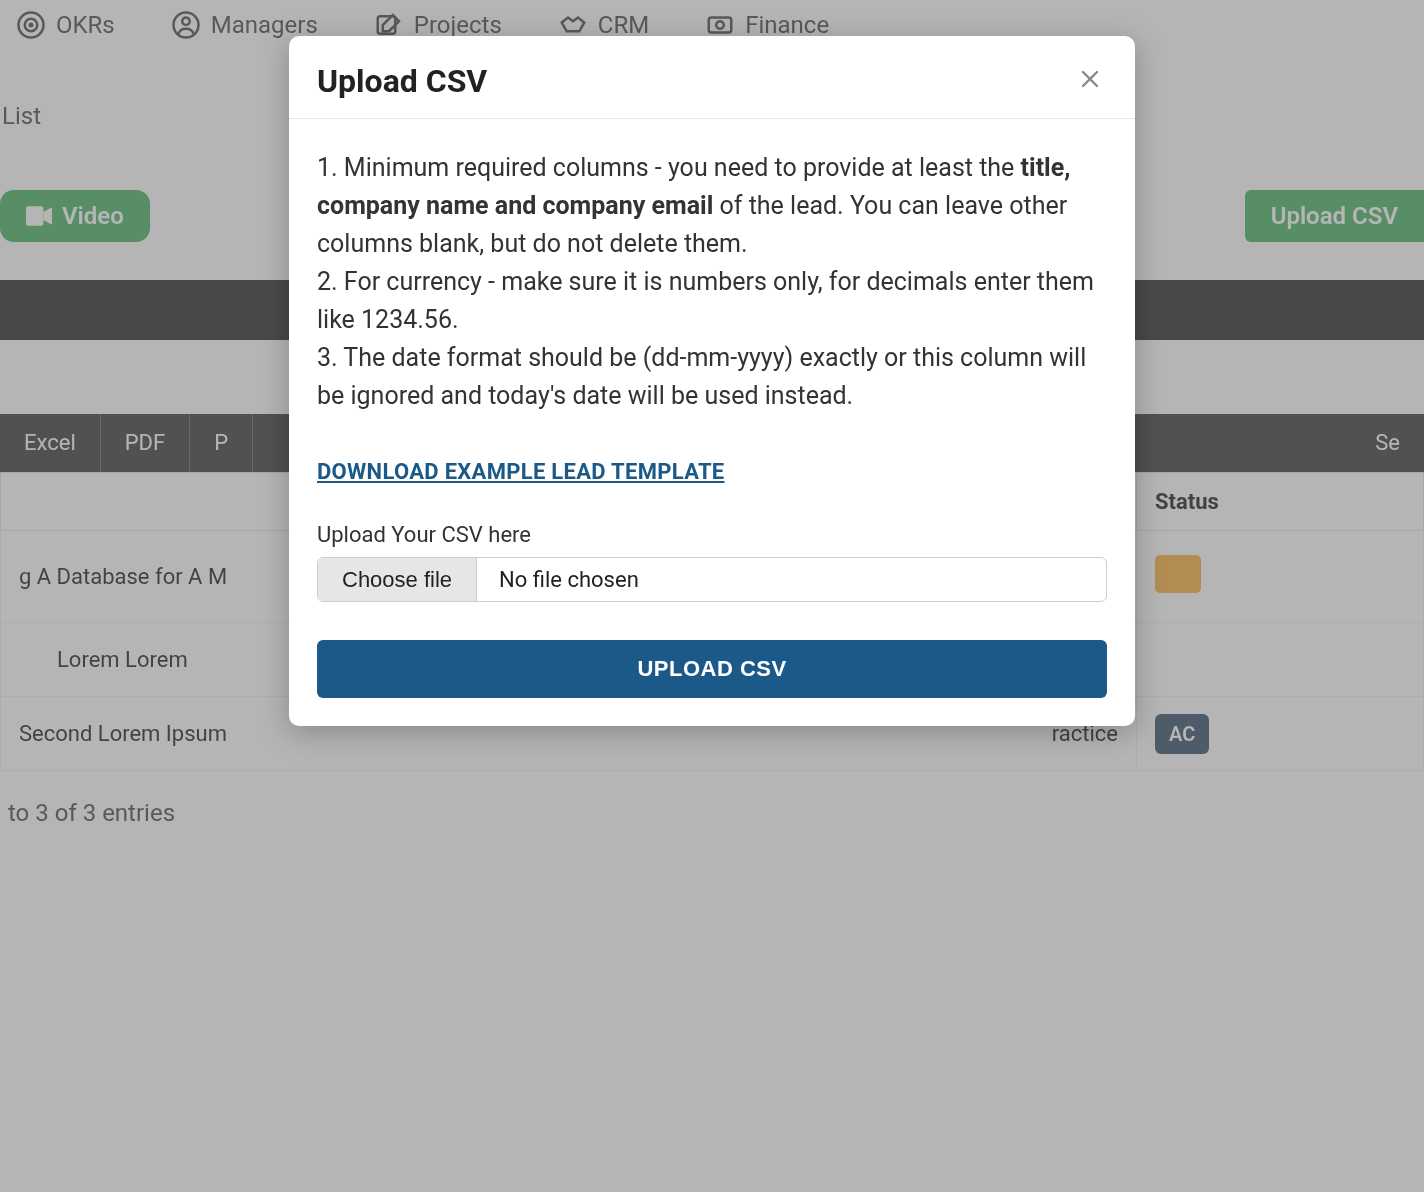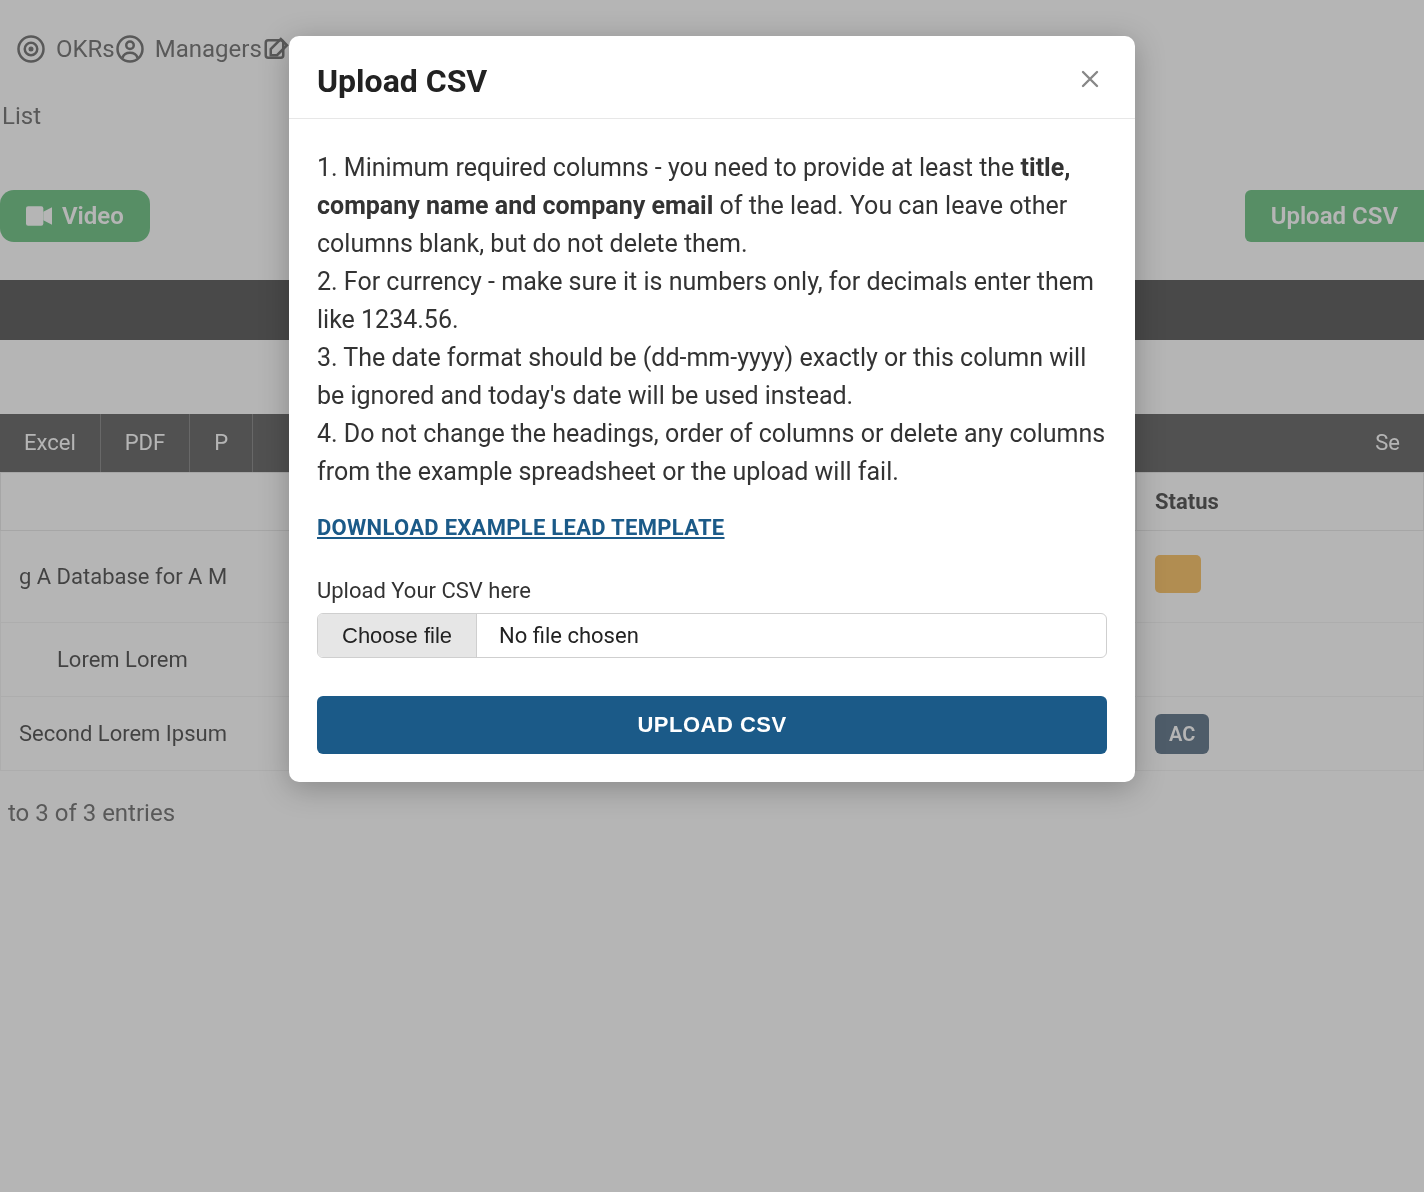--- a/index.html
+++ b/index.html
@@ -18,21 +18,22 @@
 
 
 .bg {
   position: absolute;
   inset: 0;
   background: #ffffff;
 }
 
 .topnav {
   display: flex;
-  align-items: flex-end;
+  align-items: flex-start;
+  gap: 56px;
   padding: 10px 16px;
   height: 74px;
   background: #ffffff;
 }
 .topnav .nav-item {
   display: flex;
   align-items: center;
   gap: 10px;
   font-size: 24px;
   color: #333;
@@ -186,21 +187,21 @@
   padding: 30px 28px 28px 28px;
   font-size: 25px;
   color: #333;
   line-height: 1.52;
 }
 .modal-body p { margin-bottom: 0; }
 .modal-body .bold { font-weight: 700; }
 
 .download-link {
   display: inline-block;
-  margin-top: 20px;
+  margin-top: 40px;
   font-size: 22px;
   font-weight: 700;
   color: #1b5a88;
   text-decoration: underline;
   letter-spacing: .3px;
 }
 
 .upload-label {
   margin-top: 28px;
   font-size: 22px;
@@ -369,21 +370,20 @@
             <path d="M5 5l14 14M19 5L5 19" stroke="#888" stroke-width="2.4" stroke-linecap="round"></path>
           </svg>
       </button>
     </div>
     <div class="modal-body">
       <p>
         <span>1. Minimum required columns - you need to provide at least the </span><span class="bold">title, company name and company email</span><span> of the lead. You can leave other columns blank, but do not delete them.</span>
       </p>
       <p>2. For currency - make sure it is numbers only, for decimals enter them like 1234.56.</p>
       <p>3. The date format should be (dd-mm-yyyy) exactly or this column will be ignored and today's date will be used instead.</p>
-      <p>4. Do not change the headings, order of columns or delete any columns from the example spreadsheet or the upload will fail.</p>
 
       <a class="download-link">DOWNLOAD EXAMPLE LEAD TEMPLATE</a>
 
       <div class="upload-label">Upload Your CSV here</div>
       <div class="file-row">
         <button class="file-btn">Choose file</button>
         <div class="file-status">No file chosen</div>
       </div>
 
       <button class="upload-btn">UPLOAD CSV</button>

